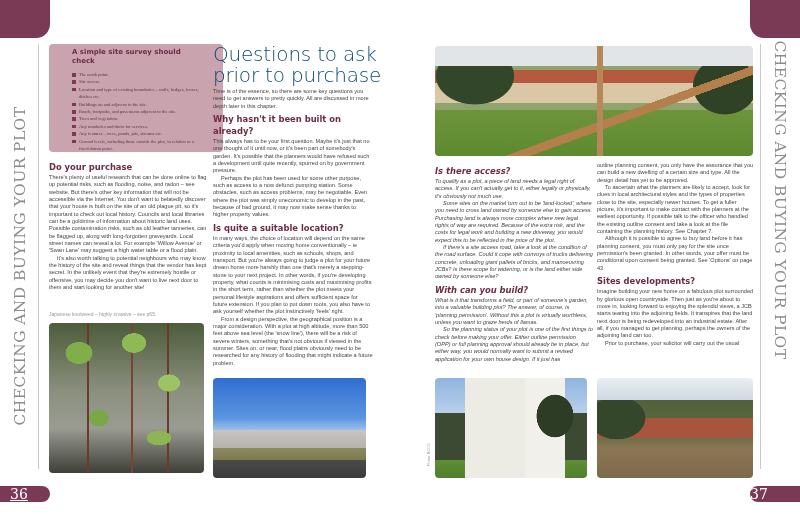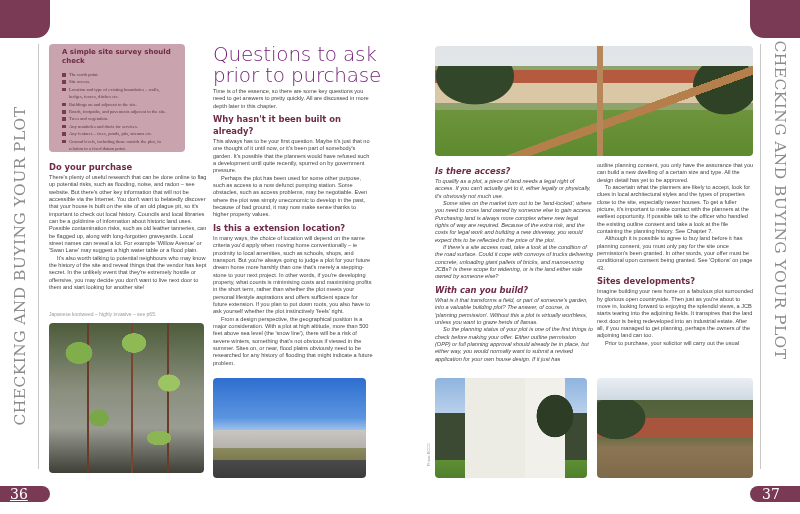--- a/index.html
+++ b/index.html
@@ -18,28 +18,28 @@
   .side-rule { position: absolute; top: 44px; width: 1px; height: 425px; background: #c8c8c8; }
   .side-rule.left { left: 38px; }
   .side-rule.right { left: 760px; }
 
   .side-title { position: absolute; font-family: "DejaVu Serif", serif; font-size: 15.5px; letter-spacing: 0.4px; color: #8c8c8c; white-space: nowrap; }
   .side-title.left { left: 20px; top: 266px; transform: translate(-50%, -50%) rotate(-90deg); transform-origin: center; }
   .side-title.right { left: 780px; top: 200px; transform: translate(-50%, -50%) rotate(90deg); transform-origin: center; }
 
   .page-num { position: absolute; top: 486px; height: 16px; background: #7a3a56; color: #fff; font-family: "DejaVu Serif", serif; font-size: 14px; line-height: 16px; }
   .page-num.left { left: 0; width: 50px; border-top-right-radius: 9px; border-bottom-right-radius: 9px; padding-left: 10px; text-decoration: underline; }
-  .page-num.right { left: 750px; width: 50px; border-top-left-radius: 9px; border-bottom-left-radius: 9px; padding-left: 12px; }
+  .page-num.right { left: 750px; width: 50px; border-top-left-radius: 9px; border-bottom-left-radius: 9px; }
 
   .col { position: absolute; font-size: 5.6px; line-height: 7.35px; color: #444; }
   .col p { margin: 0; text-align: left; }
   .col p.indent { text-indent: 8px; }
   .col h3 { font-family: "DejaVu Sans", sans-serif; font-weight: bold; color: #6e2a47; font-size: 8.4px; line-height: 12px; margin: 3px 0 1px 0; }
 
-  .survey-box { position: absolute; left: 49px; top: 44px; width: 136px; height: 108px; background: #c9a3ae; border-radius: 4px; padding: 4px 13px; }
+  .survey-box { position: absolute; left: 49px; top: 44px; width: 174px; height: 108px; background: #c9a3ae; border-radius: 4px; padding: 4px 23px; }
   .survey-box h4 { font-family: "DejaVu Sans", sans-serif; font-size: 7px; font-weight: bold; color: #6e2a47; margin-bottom: 5px; line-height: 9px; }
   .survey-box ul { list-style: none; }
   .survey-box li { position: relative; font-family: "Liberation Serif", serif; font-size: 4.6px; line-height: 7.4px; color: #5a3a45; padding-left: 7px; }
   .survey-box li .bullet { position: absolute; left: 0; top: 2px; width: 3.5px; height: 3.5px; background: #7a3a56; }
 
   .caption { position: absolute; left: 49px; top: 311px; font-size: 5px; color: #999; }
 
   .photo { position: absolute; border-radius: 4px; overflow: hidden; }
   .photo-knotweed { left: 49px; top: 323px; width: 155px; height: 150px;
     background:
@@ -74,21 +74,21 @@
   }
   .photo-dev { left: 597px; top: 378px; width: 156px; height: 100px;
     background:
       linear-gradient(180deg, #e9eef3 0%, #cfd8e2 22%, transparent 22%),
       radial-gradient(ellipse 40px 30px at 20px 40px, #35472b 70%, transparent 72%),
       linear-gradient(180deg, transparent 40%, #a8553e 40%, #a8553e 60%, transparent 60%),
       linear-gradient(180deg, #4b5b37 0%, #5c6a40 55%, #8c7553 70%, #7d6a4a 100%);
   }
   .photo-credit { position: absolute; left: 427px; top: 466px; font-size: 3.8px; color: #999; transform: rotate(-90deg); transform-origin: left top; white-space: nowrap; }
 
-  .main-title { position: absolute; left: 213px; top: 44px; width: 170px; font-family: "DejaVu Sans", sans-serif; font-weight: 300; font-size: 20px; line-height: 21px; color: #701a75; letter-spacing: -0.2px; }
+  .main-title { position: absolute; left: 213px; top: 44px; width: 170px; font-family: "DejaVu Sans", sans-serif; font-weight: 300; font-size: 20px; line-height: 21px; color: #0c4a6e; letter-spacing: -0.2px; }
 
   .col-1 { left: 49px; top: 158px; width: 158px; }
   .col-2 { left: 213px; top: 88px; width: 160px; }
   .col-3 { left: 435px; top: 162px; width: 158px; font-style: italic; }
   .col-4 { left: 597px; top: 162px; width: 158px; }
 </style>
 </head>
 <body>
 
 <div class="spread">
@@ -131,21 +131,21 @@
 
   <div class="caption">Japanese knotweed – highly invasive – see p65.</div>
   <div class="photo photo-knotweed"></div>
 
   <div class="main-title">Questions to ask prior to purchase</div>
   <div class="col col-2">
     <p>Time is of the essence, so there are some key questions you need to get answers to pretty quickly. All are discussed in more depth later in this chapter.</p>
     <h3>Why hasn't it been built on already?</h3>
     <p>This always has to be your first question. Maybe it's just that no one thought of it until now, or it's been part of somebody's garden. It's possible that the planners would have refused such a development until quite recently, spurred on by government pressure.</p>
     <p class="indent">Perhaps the plot has been used for some other purpose, such as access to a now defunct pumping station. Some obstacles, such as access problems, may be negotiable. Even where the plot was simply uneconomic to develop in the past, because of bad ground, it may now make sense thanks to higher property values.</p>
-    <h3>Is this a extension location?</h3>
+    <h3>Is quite a suitable location?</h3>
     <p>In many ways, the choice of location will depend on the same criteria you'd apply when moving home conventionally – ie proximity to local amenities, such as schools, shops, and transport. But you're always going to judge a plot for your future dream home more harshly than one that's merely a stepping-stone to your next project. In other words, if you're developing property, what counts is minimising costs and maximising profits in the short term, rather than whether the plot meets your personal lifestyle aspirations and offers sufficient space for future extension. If you plan to put down roots, you also have to ask yourself whether the plot instinctively 'feels' right.</p>
     <p class="indent">From a design perspective, the geographical position is a major consideration. With a plot at high altitude, more than 500 feet above sea level (the 'snow line'), there will be a risk of severe winters, something that's not obvious if viewed in the summer. Sites on, or near, flood plains obviously need to be researched for any history of flooding that might indicate a future problem.</p>
   </div>
   <div class="photo photo-plot"></div>
 
   <div class="photo photo-house"></div>
 
   <div class="col col-3">
     <h3>Is there access?</h3>
     <p>To qualify as a plot, a piece of land needs a legal right of access. If you can't actually get to it, either legally or physically, it's obviously not much use.</p>

